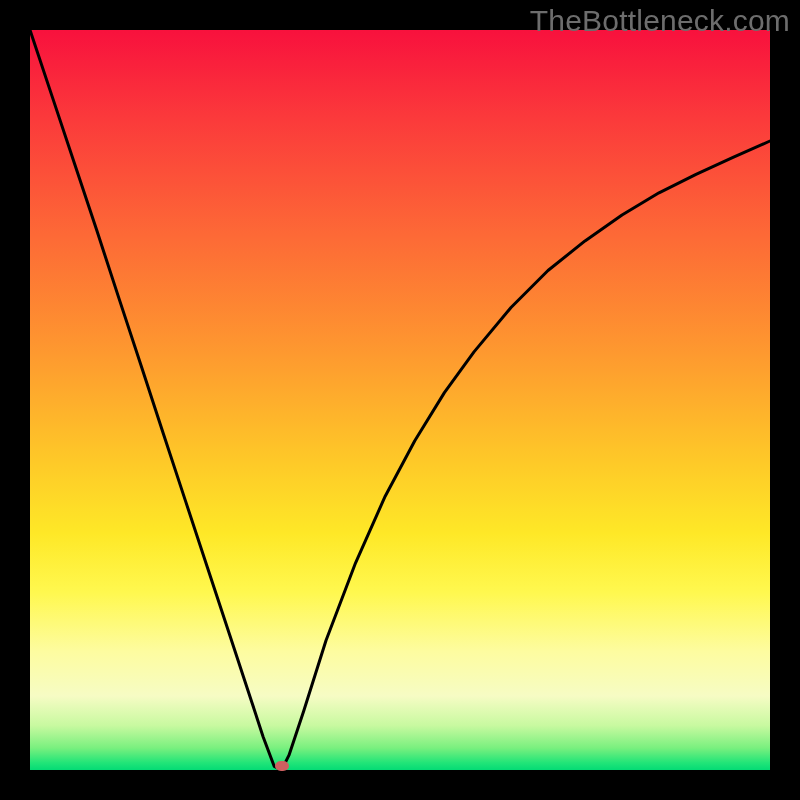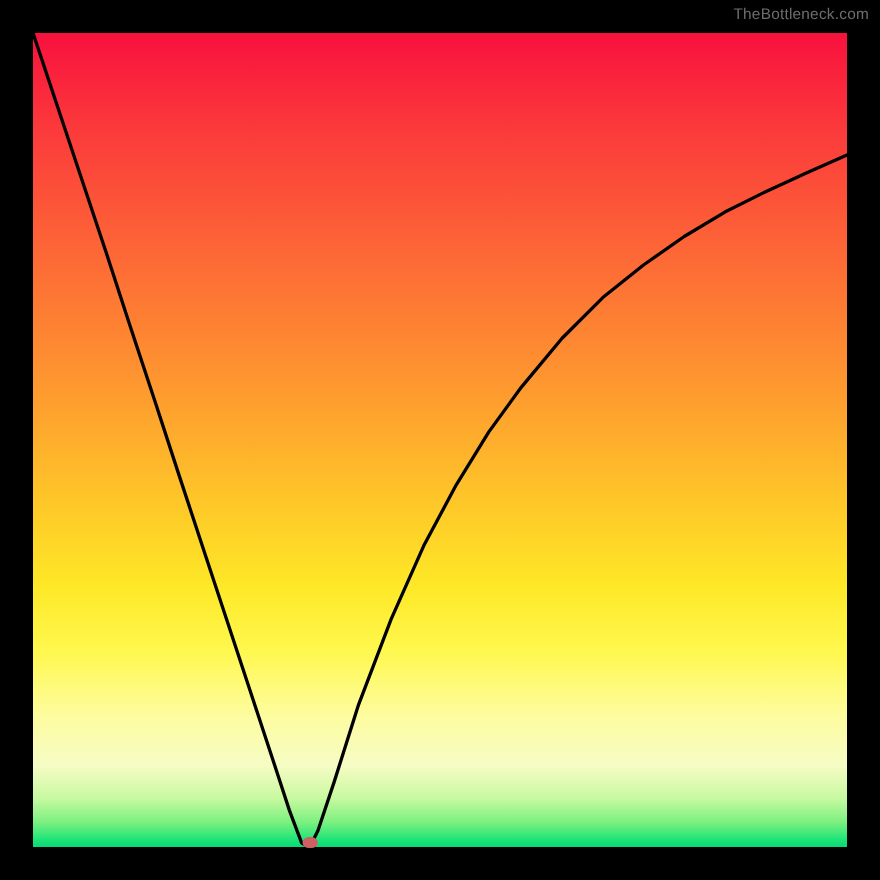--- a/index.html
+++ b/index.html
@@ -39,21 +39,21 @@
       #7af07f 97%,
       #22e578 99%,
       #04db75 100%
     );
   }
   .watermark {
     position: absolute;
     top: 4px;
     right: 10px;
     color: #6d6d6d;
-    font-size: 14px;
+    font-size: 30px;
     font-weight: 500;
     letter-spacing: 0.2px;
     user-select: none;
   }
   svg.curve {
     position: absolute;
     left: 0;
     top: 0;
     width: 740px;
     height: 740px;

